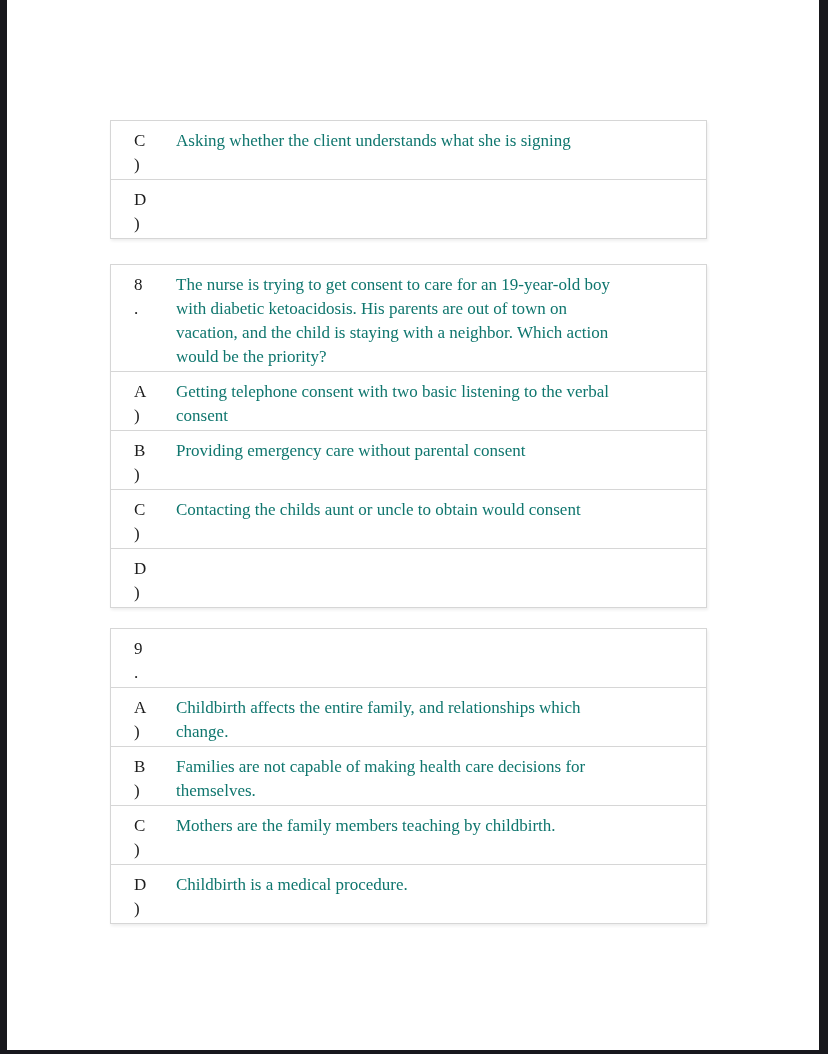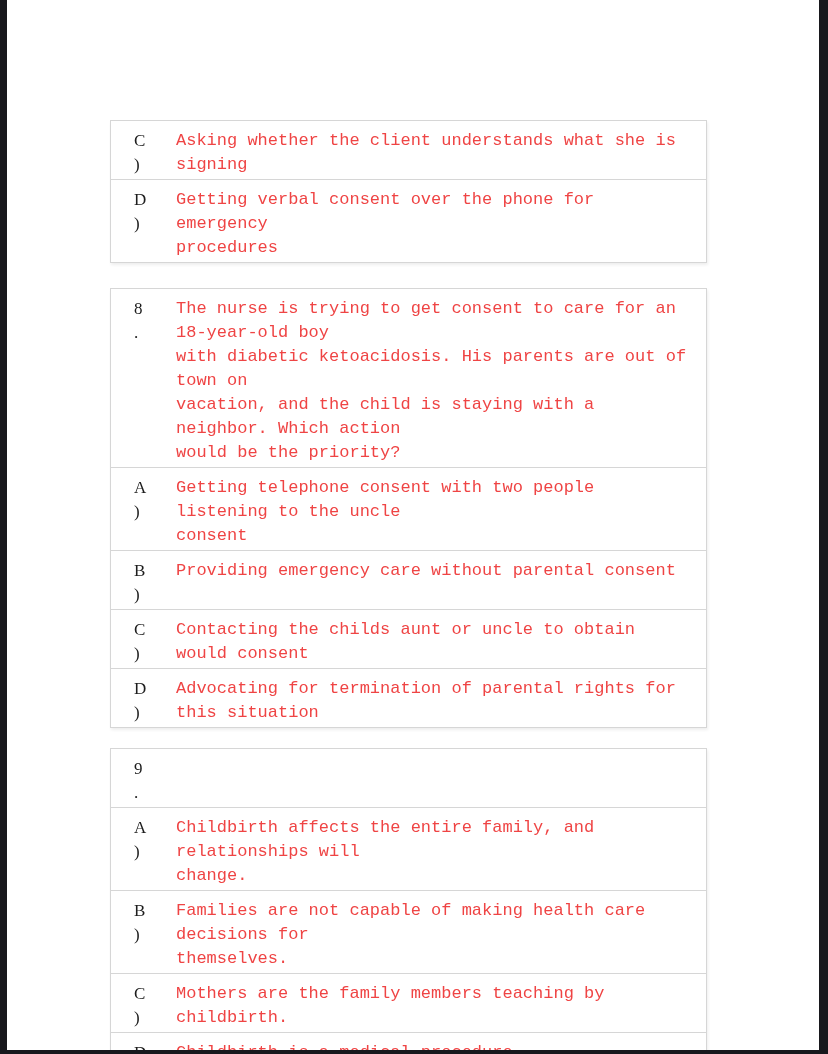--- a/index.html
+++ b/index.html
@@ -59,24 +59,23 @@
     line-height: 24px;
     color: #1d1d1d;
   }
   .marker-cell span { display: block; }
   .text-cell {
     flex: 1 1 auto;
     box-sizing: border-box;
     padding: 8px 12px 2px 0;
     font-size: 17px;
     line-height: 24px;
-    color: #ef4444;
+    color: #0f766e;
     white-space: pre-wrap;
     min-height: 58px;
-    font-family: Liberation Mono, monospace;
   }
 </style>
 </head>
 <body>
 
 <div class="screen-frame">
   <div class="document-page">
     <div class="content">
 
       <div class="question-table t1">
@@ -85,42 +84,40 @@
             <span>C</span>
             <span>)</span>
           </div>
           <div class="text-cell">Asking whether the client understands what she is signing</div>
         </div>
         <div class="row">
           <div class="marker-cell">
             <span>D</span>
             <span>)</span>
           </div>
-          <div class="text-cell">Getting verbal consent over the phone for emergency
-procedures</div>
         </div>
       </div>
 
       <div class="question-table t2">
         <div class="row">
           <div class="marker-cell">
             <span>8</span>
             <span>.</span>
           </div>
-          <div class="text-cell">The nurse is trying to get consent to care for an 18-year-old boy
+          <div class="text-cell">The nurse is trying to get consent to care for an 19-year-old boy
 with diabetic ketoacidosis. His parents are out of town on
 vacation, and the child is staying with a neighbor. Which action
 would be the priority?</div>
         </div>
         <div class="row">
           <div class="marker-cell">
             <span>A</span>
             <span>)</span>
           </div>
-          <div class="text-cell">Getting telephone consent with two people listening to the uncle
+          <div class="text-cell">Getting telephone consent with two basic listening to the verbal
 consent</div>
         </div>
         <div class="row">
           <div class="marker-cell">
             <span>B</span>
             <span>)</span>
           </div>
           <div class="text-cell">Providing emergency care without parental consent</div>
         </div>
         <div class="row">
@@ -128,37 +125,36 @@
             <span>C</span>
             <span>)</span>
           </div>
           <div class="text-cell">Contacting the childs aunt or uncle to obtain would consent</div>
         </div>
         <div class="row">
           <div class="marker-cell">
             <span>D</span>
             <span>)</span>
           </div>
-          <div class="text-cell">Advocating for termination of parental rights for this situation</div>
         </div>
       </div>
 
       <div class="question-table t3">
         <div class="row">
           <div class="marker-cell">
             <span>9</span>
             <span>.</span>
           </div>
         </div>
         <div class="row">
           <div class="marker-cell">
             <span>A</span>
             <span>)</span>
           </div>
-          <div class="text-cell">Childbirth affects the entire family, and relationships will
+          <div class="text-cell">Childbirth affects the entire family, and relationships which
 change.</div>
         </div>
         <div class="row">
           <div class="marker-cell">
             <span>B</span>
             <span>)</span>
           </div>
           <div class="text-cell">Families are not capable of making health care decisions for
 themselves.</div>
         </div>

